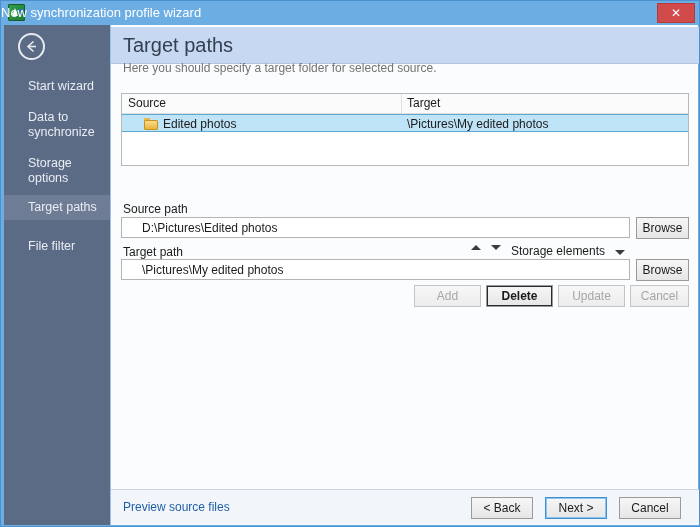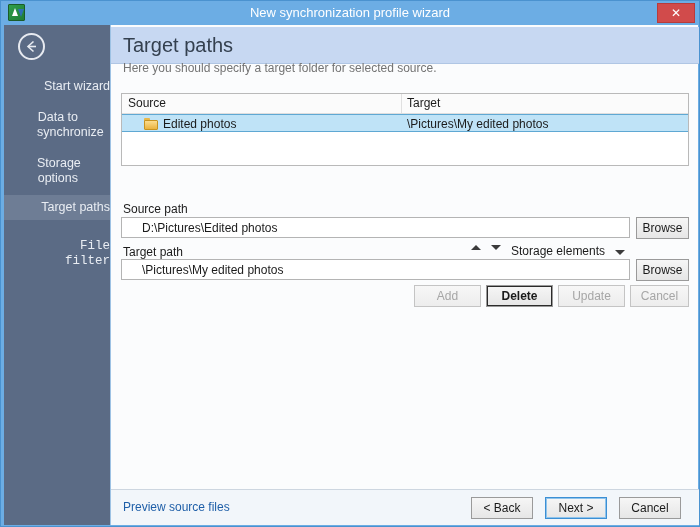--- a/index.html
+++ b/index.html
@@ -41,21 +41,21 @@
   }
   #app-icon .ar-b {
     left: 9px; top: 4px;
     border-left: 3px solid transparent;
     border-right: 3px solid transparent;
     border-top: 8px solid #2f6fb5;
   }
   #window-title {
     position: absolute; left: 0; top: 0;
     width: 698px; height: 24px;
-    line-height: 24px; text-align: center;
+    line-height: 24px; 
     font-size: 13px; color: #ffffff;
   }
   #close-button {
     position: absolute; right: 4px; top: 2px;
     width: 38px; height: 20px;
     background: #d14b4b;
     border: 1px solid #b83b3b;
     color: #ffffff; font-size: 12px;
     line-height: 18px; text-align: center;
     cursor: pointer;
@@ -70,25 +70,24 @@
   #back-button {
     position: absolute; left: 14px; top: 8px;
     width: 27px; height: 27px;
     border: 2px solid #e7eaf0;
     border-radius: 50%;
     cursor: pointer;
   }
   #back-button svg { position: absolute; left: 4px; top: 4px; }
   .nav-item {
     position: absolute; left: 0; width: 106px;
-    padding: 5px 0 5px 33px;
+    padding: 5px 0 5px 24px;
     font-size: 12.5px; color: #e9edf3;
     line-height: 15px;
     cursor: pointer;
-    text-align: right;
   }
   .nav-item.selected { background: #6e7d95; }
 
   
   #content {
     position: absolute; left: 109px; top: 24px;
     width: 588px; height: 500px;
     background: #fbfcfd;
     border-left: 1px solid #9dc2e4;
   }
@@ -250,21 +249,21 @@
     </div>
     <div class="nav-item" style="top:80px; width:74px;">
       <span>Data to synchronize</span>
     </div>
     <div class="nav-item" style="top:126px; width:74px;">
       <span>Storage options</span>
     </div>
     <div class="nav-item selected" style="top:170px;">
       <span>Target paths</span>
     </div>
-    <div class="nav-item" style="top:209px;font-family:Liberation Mono, monospace;">
+    <div class="nav-item" style="top:209px;">
       <span>File filter</span>
     </div>
   </div>
 
   <div id="content">
 
     <div id="page-header">
       <div id="page-title">Target paths</div>
     </div>
 

